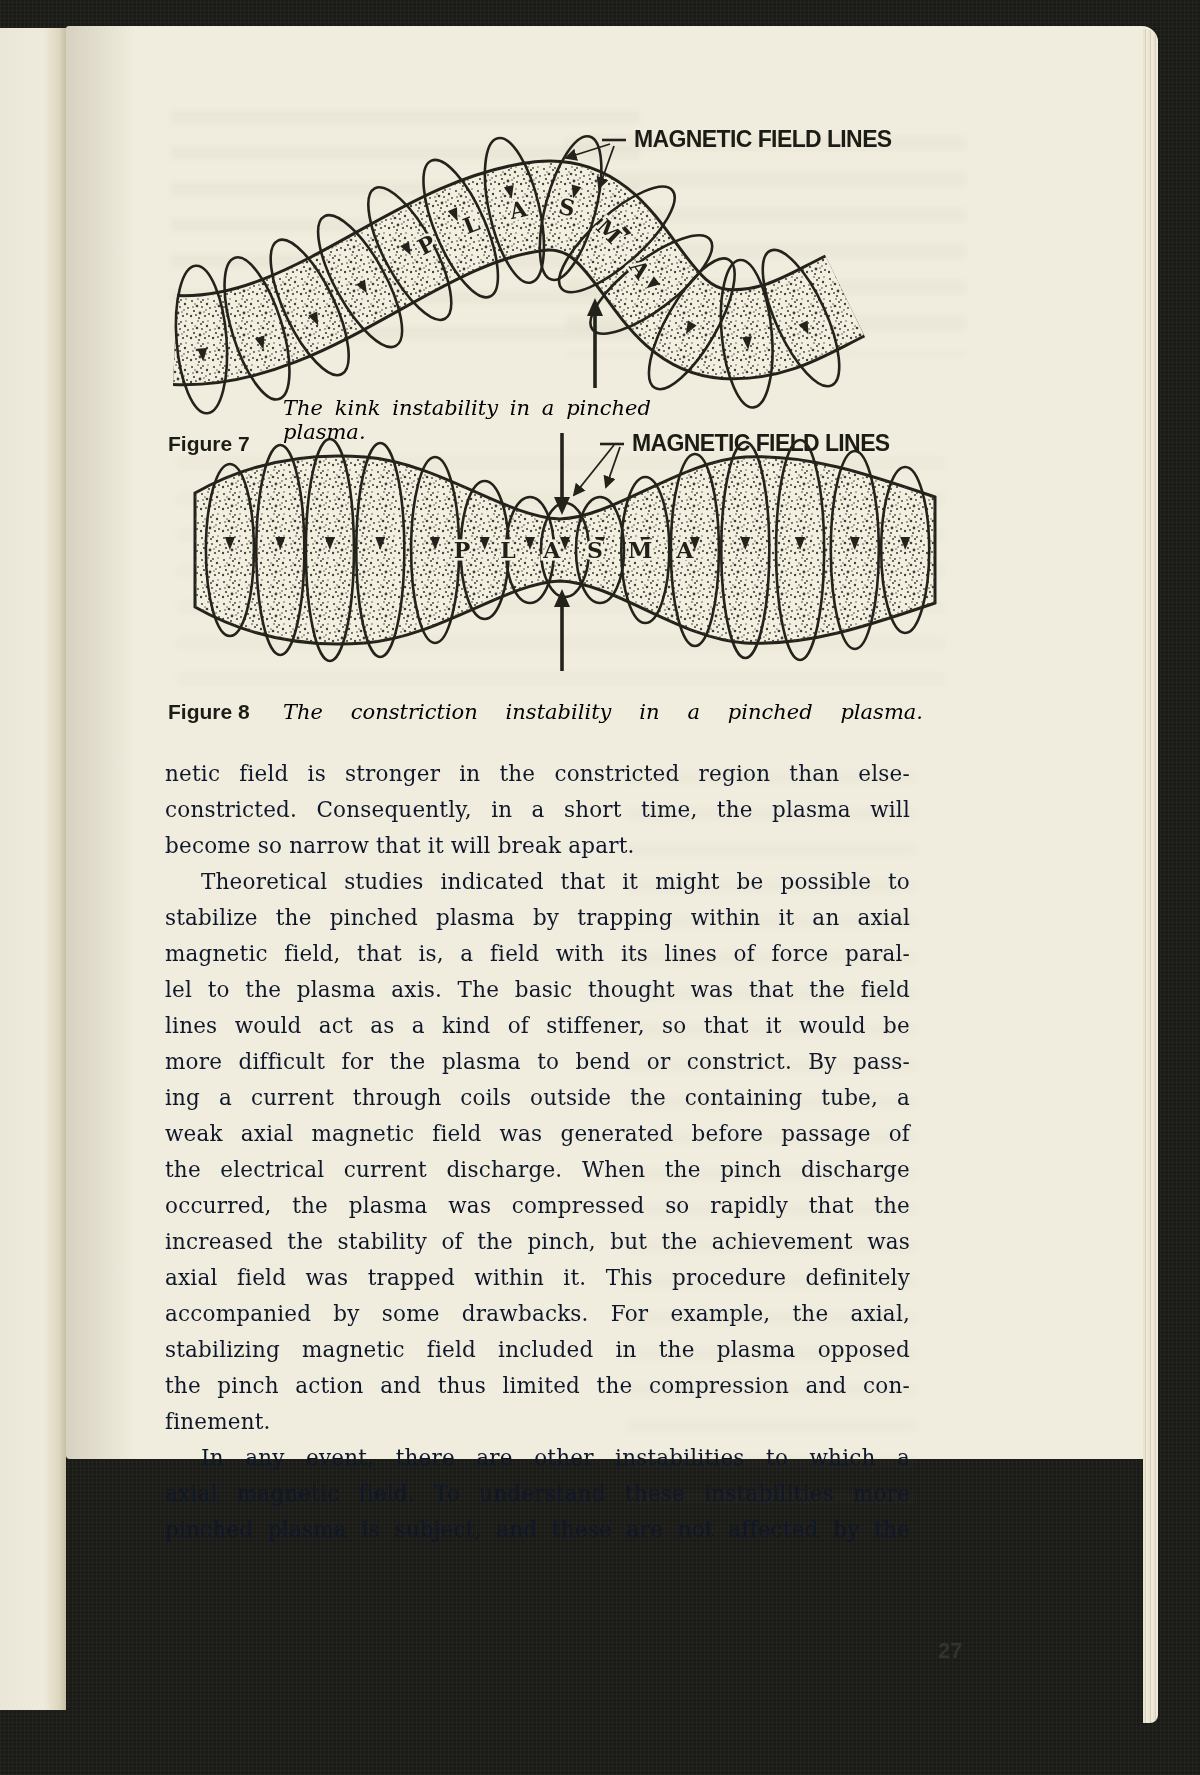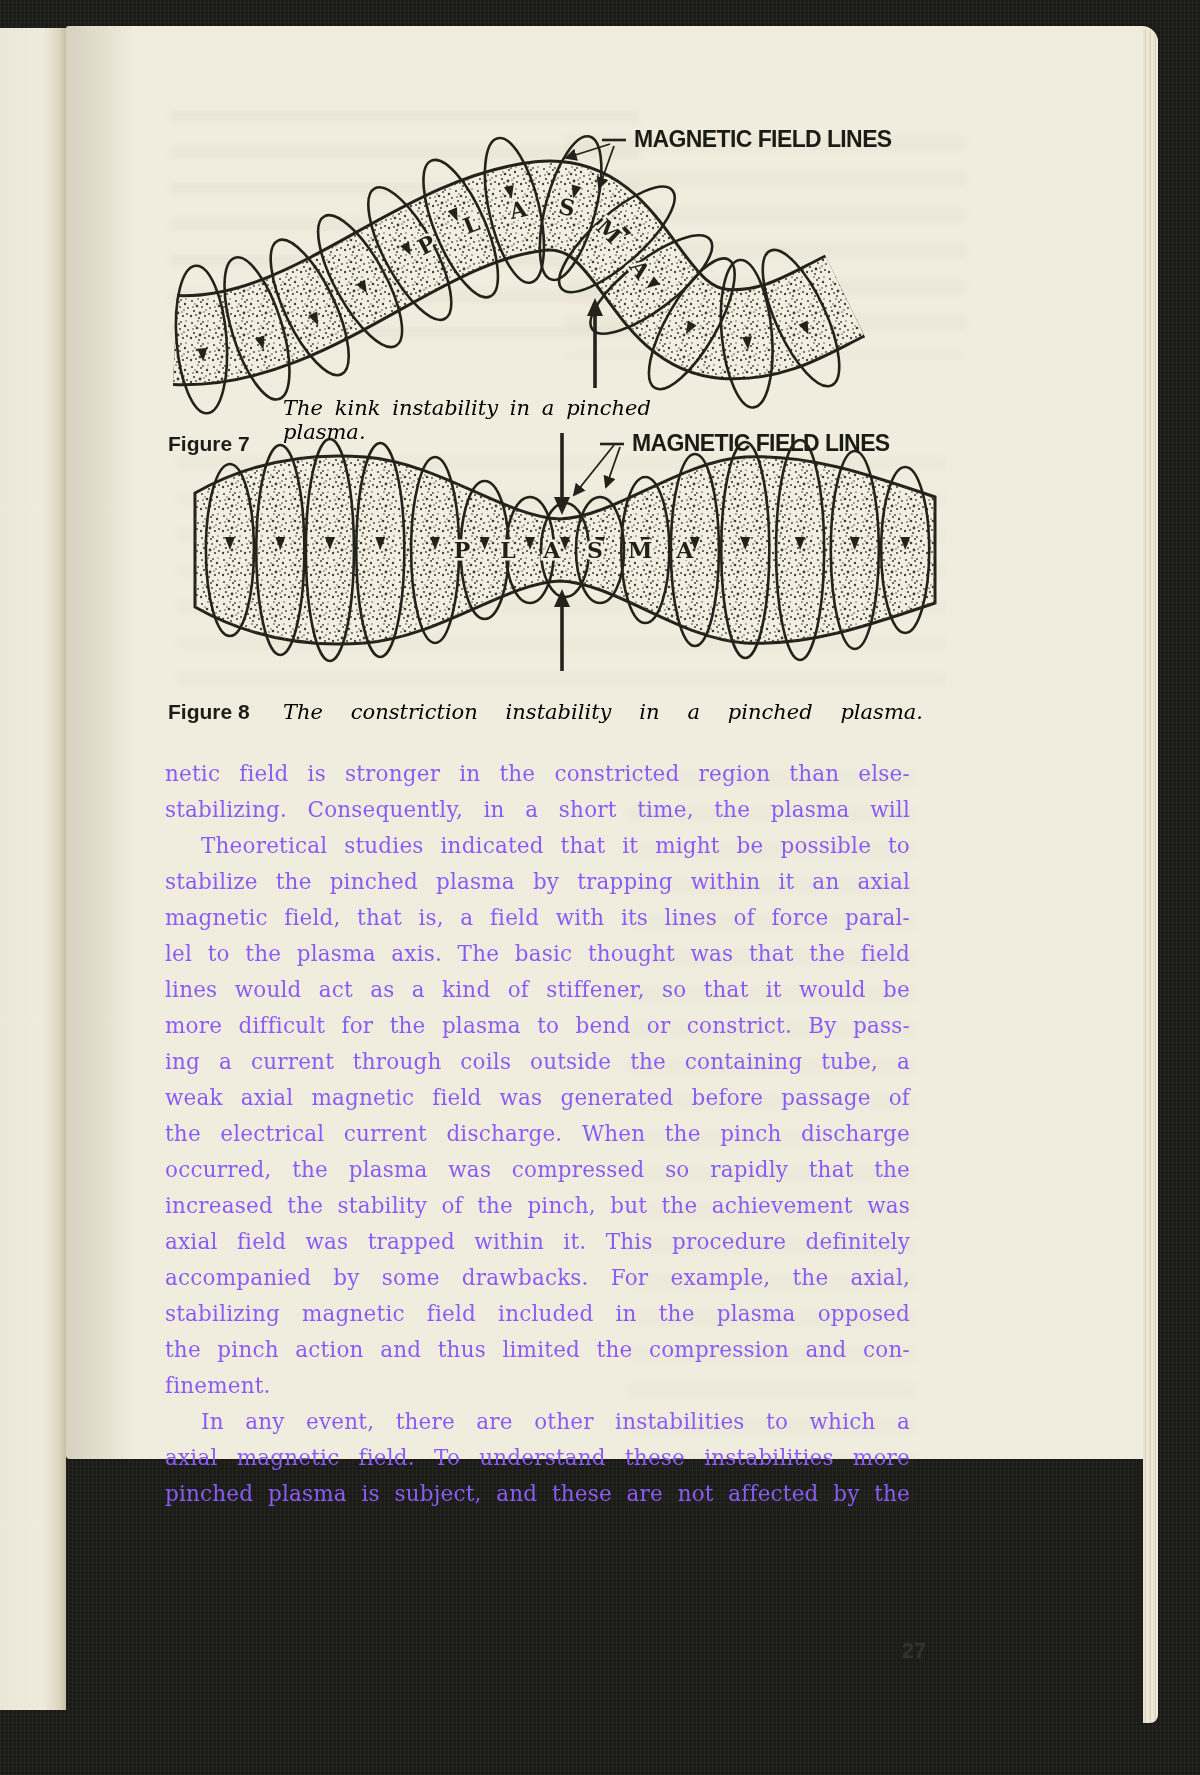--- a/index.html
+++ b/index.html
@@ -43,25 +43,25 @@
   .fig-annot{font-family:"Liberation Sans",sans-serif;font-weight:bold;font-size:23px;
     letter-spacing:-0.6px;fill:#1c1c16;}
   .plasma-letter{font-family:"DejaVu Serif",serif;font-weight:bold;font-size:22px;
     fill:#21211a;text-anchor:middle;paint-order:stroke;stroke:#f2eee0;stroke-width:5px;}
   .caption-row{position:absolute;height:30px;}
   .fig-label{position:absolute;font-family:"Liberation Sans",sans-serif;font-weight:bold;
     font-size:21px;color:#1d1d17;}
   .fig-caption{position:absolute;font-family:"DejaVu Serif",serif;font-style:italic;
     font-size:21px;color:#000000;text-align:justify;text-align-last:justify;}
   .body-text{position:absolute;left:99px;top:730px;width:745px;
-    font-size:21.5px;line-height:36px;color:#8b5cf6;letter-spacing:0.2px;}
+    font-size:21.5px;line-height:36px;color:#0f172a;letter-spacing:0.2px;}
   .body-line{text-align:justify;text-align-last:justify;white-space:normal;}
   .body-line.para-end{text-align-last:left;}
   .body-line.indent{text-indent:36px;}
-  .page-number{position:absolute;left:813px;top:1612px;width:70px;text-align:center;
+  .page-number{position:absolute;left:872px;top:1612px;width:70px;text-align:left;
     font-family:"Liberation Sans",sans-serif;font-weight:bold;font-size:22px;color:#33332c;}
 </style>
 </head>
 <body>
 
 <div class="facing-page"></div>
 
 <div class="page">
 
   <div class="ghost" style="left:104px;top:84px;width:470px;height:230px;opacity:.55;"></div>
@@ -291,21 +291,22 @@
       <text transform="translate(484.7,125.0) rotate(0.0)" y="8" class="plasma-letter">A</text>
     </svg>
 
   <div class="caption-row" style="left:0;top:674px;width:920px;">
     <div class="fig-label" style="left:102px;top:0;">Figure 8</div>
     <div class="fig-caption" style="left:217px;top:0;width:640px;">The constriction instability in a pinched plasma.</div>
   </div>
 
   <div class="body-text">
       <div class="body-line">netic field is stronger in the constricted region than else-</div>
-      <div class="body-line">stabilizing. Consequently, in a short time, the plasma will</div>
+      <div class="body-line">constricted. Consequently, in a short time, the plasma will</div>
+      <div class="body-line para-end">become so narrow that it will break apart.</div>
       <div class="body-line indent">Theoretical studies indicated that it might be possible to</div>
       <div class="body-line">stabilize the pinched plasma by trapping within it an axial</div>
       <div class="body-line">magnetic field, that is, a field with its lines of force paral-</div>
       <div class="body-line">lel to the plasma axis. The basic thought was that the field</div>
       <div class="body-line">lines would act as a kind of stiffener, so that it would be</div>
       <div class="body-line">more difficult for the plasma to bend or constrict. By pass-</div>
       <div class="body-line">ing a current through coils outside the containing tube, a</div>
       <div class="body-line">weak axial magnetic field was generated before passage of</div>
       <div class="body-line">the electrical current discharge. When the pinch discharge</div>
       <div class="body-line">occurred, the plasma was compressed so rapidly that the</div>

